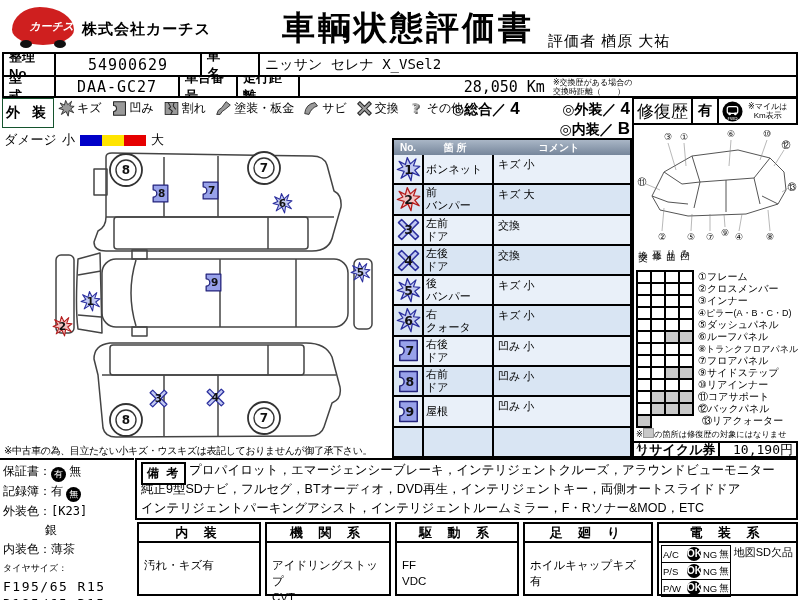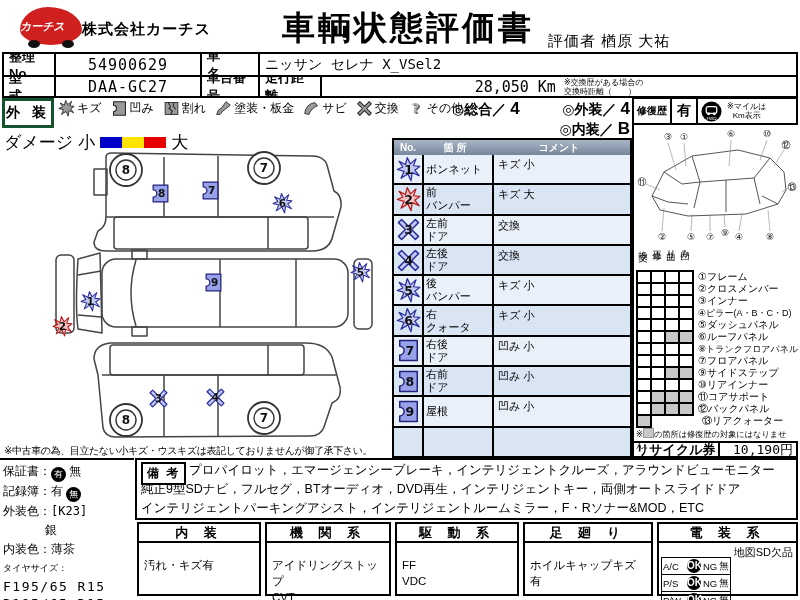--- a/index.html
+++ b/index.html
@@ -1,51 +1,51 @@
 <!DOCTYPE html>
 <html><head>
 <meta charset="utf-8">
 <style>
   html,body{margin:0;padding:0;background:#fff;}
   #page{position:relative;width:800px;height:600px;background:#fff;color:#000;
         font-family:"Liberation Sans","DejaVu Sans",sans-serif;overflow:hidden;}
   .abs{position:absolute;}
   .mono{font-family:"DejaVu Sans Mono","Liberation Mono",monospace;}
   
-  #logo{left:20px;top:7px;width:62px;height:38px;background:#cf1f1f;border-radius:45% 55% 50% 50%/60% 60% 40% 40%;
-        display:flex;align-items:center;justify-content:flex-start;font-family:Liberation Serif, serif;}
+  #logo{left:12px;top:7px;width:62px;height:38px;background:#cf1f1f;border-radius:45% 55% 50% 50%/60% 60% 40% 40%;
+        display:flex;align-items:center;justify-content:flex-end;font-family:Liberation Serif, serif;}
   #logo span{color:#fff;font-size:11px;font-weight:bold;font-style:italic;letter-spacing:0;}
   .logo-foot{position:absolute;bottom:-3px;width:12px;height:8px;background:#111;border-radius:50%;}
   #company{left:82px;top:20px;font-size:15px;font-weight:bold;letter-spacing:1px;}
   #title{left:282px;top:6px;font-size:33px;font-weight:bold;font-family:"Liberation Serif","DejaVu Serif",serif;letter-spacing:3px;}
   #evaluator{left:548px;top:32px;font-size:15px;letter-spacing:1px;}
   
   .cell{box-sizing:border-box;border-right:2px solid #000;display:flex;align-items:center;padding:0 5px;overflow:hidden;}
   .cell:last-child{border-right:none;}
   .lab{font-size:13px;font-weight:bold;justify-content:space-between;}
   #inforow1,#inforow2{left:2px;width:796px;height:23px;display:flex;box-sizing:border-box;border:2px solid #000;}
   #inforow1{top:52px;border-bottom:none;}
   #inforow2{top:75px;}
   .val{font-size:15px;letter-spacing:1px;justify-content:center;}
   
-  #ext-box{left:2px;top:98px;width:52px;height:30px;box-sizing:border-box;border:3px solid #14532d;
+  #ext-box{left:2px;top:98px;width:52px;height:30px;box-sizing:border-box;border:1px solid #14532d;
            display:flex;align-items:center;justify-content:center;font-size:14px;font-weight:bold;letter-spacing:4px;}
   #legend{left:58px;top:100px;display:flex;gap:9px;align-items:center;font-size:12px;}
   .litem{display:flex;align-items:center;gap:2px;}
   .licon{width:17px;height:17px;}
   #ratings{left:452px;top:99px;width:178px;font-size:14px;font-weight:bold;}
   #ratings .num{font-size:17px;padding-left:4px;}
   #ratings .r1{display:flex;justify-content:space-between;}
   #ratings .r2{display:flex;justify-content:flex-end;}
-  #scale{left:4px;top:131px;display:flex;align-items:center;gap:5px;font-size:17px;}
+  #scale{left:4px;top:131px;display:flex;align-items:center;gap:5px;font-size:13px;}
   .sseg{width:22px;height:11px;}
   
   #rpanel{left:632px;top:97px;width:166px;height:361px;box-sizing:border-box;border-left:2px solid #000;border-top:2px solid #000;}
   #repair-row{left:632px;top:97px;width:166px;height:28px;box-sizing:border-box;border:2px solid #000;display:flex;align-items:center;}
-  #repair-row .rl{font-size:10px;font-weight:bold;padding:0 3px;border-right:2px solid #000;height:100%;display:flex;align-items:center;}
+  #repair-row .rl{font-size:17px;font-weight:normal;padding:0 3px;border-right:2px solid #000;height:100%;display:flex;align-items:center;}
   #repair-row .rv{font-size:14px;font-weight:bold;width:24px;text-align:center;border-right:2px solid #000;height:100%;display:flex;align-items:center;justify-content:center;}
   #repair-note{font-size:8px;line-height:9px;white-space:pre-line;padding-left:2px;text-align:center;}
   #drive-badge{width:21px;height:21px;margin:0 3px;flex:none;}
   
   .vhead{writing-mode:vertical-rl;text-orientation:upright;font-size:9.5px;line-height:14px;width:14px;height:24px;letter-spacing:-1px;}
   .grow{display:flex;height:14px;margin-top:-2px;align-items:stretch;}
   .gcell{width:16px;height:14px;box-sizing:border-box;border:2px solid #000;margin-left:-2px;flex:none;}
   .gcell.c0{margin-left:0;}
   .glabel{font-size:10px;line-height:12px;margin-left:4px;white-space:nowrap;align-self:center;}
   #grid-note{left:636px;top:428px;font-size:8.2px;width:162px;}
@@ -127,21 +127,21 @@
   <div id="evaluator" class="abs">評価者 楢原 大祐</div>
 
   <div id="inforow1" class="abs">
     <div class="cell lab" style="width:52px">整理No.</div>
     <div class="cell val mono" style="width:146px">54900629</div>
     <div class="cell lab" style="width:58px;letter-spacing:6px">車 名</div>
     <div class="cell mono" style="flex:1;font-size:14px">ニッサン セレナ X_VSel2</div>
   </div>
   <div id="inforow2" class="abs">
     <div class="cell lab" style="width:52px;letter-spacing:4px">型 式</div>
-    <div class="cell val mono" style="width:146px">DAA-GC27</div>
+    <div class="cell val mono" style="width:124px">DAA-GC27</div>
     <div class="cell lab" style="width:58px">車台番号</div>
     <div class="cell lab" style="width:62px">走行距離</div>
     <div class="cell" style="flex:1;justify-content:center;gap:8px">
       <span class="mono" style="font-size:15px">28,050 Km</span>
       <span style="font-size:8px;line-height:9px;white-space:pre-line">※交換歴がある場合の
 交換時距離（　　）</span>
     </div>
   </div>
 
   <div id="ext-box" class="abs">外 装</div>
@@ -626,21 +626,21 @@
     </div>
   </div>
   <div class="bbox" style="left:523px;width:130px">
     <div class="btitle">足 廻 り</div>
     <div class="bbody">ホイルキャップキズ有</div>
   </div>
   <div class="bbox" style="left:657px;width:141px">
     <div class="btitle">電 装 系</div>
     <div class="etab">
       <div style="padding:2px 0 0 2px">
-        <div class="erow" style="margin-top:12px">
+        <div class="erow" style="margin-top:0">
           <span class="ename">A/C</span>
           <span class="okb">OK</span>
           <span>NG</span>
             <span>無</span>
         </div>
         <div class="erow">
           <span class="ename">P/S</span>
           <span class="okb">OK</span>
           <span>NG</span>
             <span>無</span>

